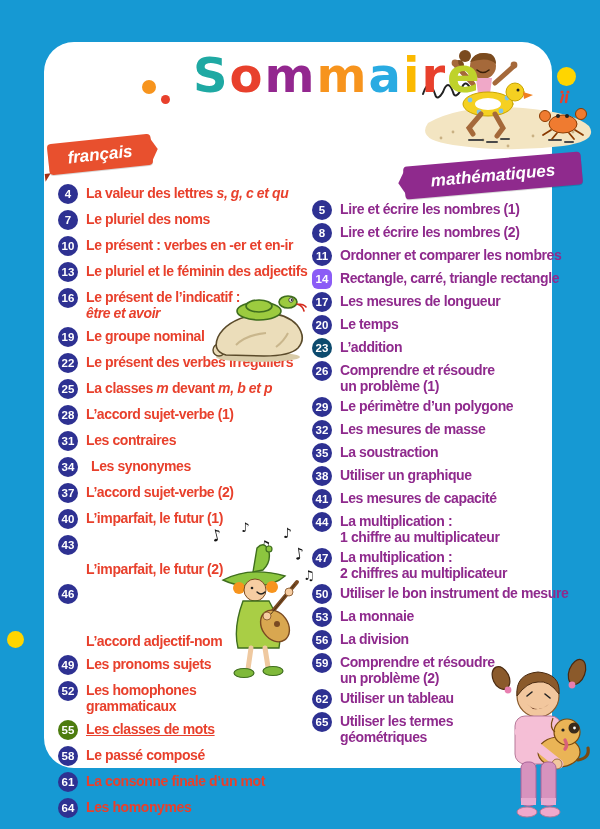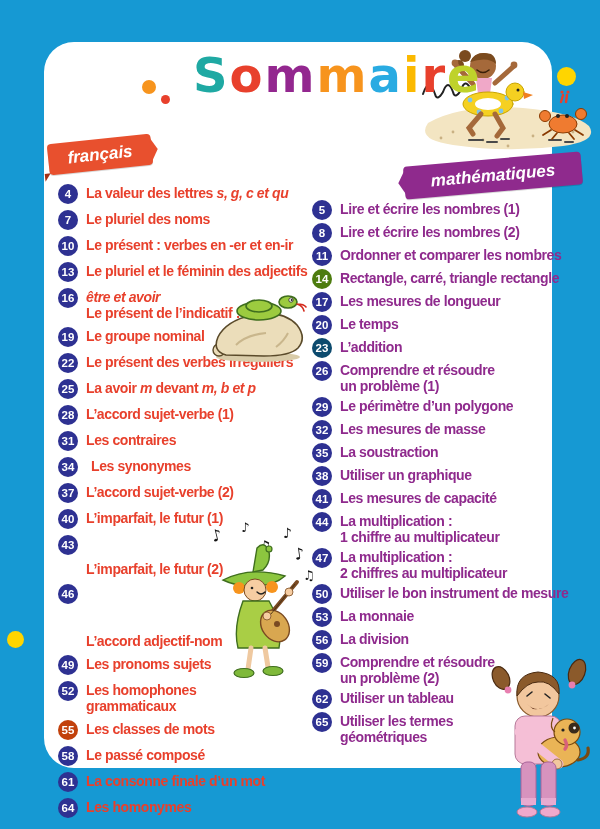--- a/index.html
+++ b/index.html
@@ -140,40 +140,40 @@
     </div>
     <div class="toc-item">
       <span class="badge" style="background: rgb(46, 49, 146);">13</span>
       <span class="toc-text" style="color: rgb(232, 64, 44);">
         <span class="toc-line"><span>Le pluriel et le féminin des adjectifs</span></span>
       </span>
     </div>
     <div class="toc-item">
       <span class="badge" style="background: rgb(46, 49, 146);">16</span>
       <span class="toc-text" style="color: rgb(232, 64, 44);">
+        <span class="toc-line"><span>Le présent de l’indicatif :</span></span>
         <span class="toc-line"><span class="it">être et avoir</span></span>
-        <span class="toc-line"><span>Le présent de l’indicatif :</span></span>
       </span>
     </div>
     <div class="toc-item">
       <span class="badge" style="background: rgb(46, 49, 146);">19</span>
       <span class="toc-text" style="color: rgb(232, 64, 44);">
         <span class="toc-line"><span>Le groupe nominal</span></span>
       </span>
     </div>
     <div class="toc-item">
       <span class="badge" style="background: rgb(46, 49, 146);">22</span>
       <span class="toc-text" style="color: rgb(232, 64, 44);">
         <span class="toc-line"><span>Le présent des verbes irréguliers</span></span>
       </span>
     </div>
     <div class="toc-item">
       <span class="badge" style="background: rgb(46, 49, 146);">25</span>
       <span class="toc-text" style="color: rgb(232, 64, 44);">
-        <span class="toc-line"><span>La avoir </span><span class="it">m</span><span> devant </span><span class="it">m, b et p</span></span>
+        <span class="toc-line"><span>La classes </span><span class="it">m</span><span> devant </span><span class="it">m, b et p</span></span>
       </span>
     </div>
     <div class="toc-item">
       <span class="badge" style="background: rgb(46, 49, 146);">28</span>
       <span class="toc-text" style="color: rgb(232, 64, 44);">
         <span class="toc-line"><span>L’accord sujet-verbe (1)</span></span>
       </span>
     </div>
     <div class="toc-item">
       <span class="badge" style="background: rgb(46, 49, 146);">31</span>
@@ -218,22 +218,22 @@
       </span>
     </div>
     <div class="toc-item">
       <span class="badge" style="background: rgb(46, 49, 146);">52</span>
       <span class="toc-text" style="color: rgb(232, 64, 44);">
         <span class="toc-line"><span>Les homophones</span></span>
         <span class="toc-line"><span>grammaticaux</span></span>
       </span>
     </div>
     <div class="toc-item">
-      <span class="badge" style="background: #c2410c;">55</span>
-      <span class="toc-text" style="color: rgb(232, 64, 44);">
+      <span class="badge" style="background: #4d7c0f;">55</span>
+      <span class="toc-text" style="color: rgb(232, 64, 44); text-decoration: underline;">
         <span class="toc-line"><span>Les classes de mots</span></span>
       </span>
     </div>
     <div class="toc-item">
       <span class="badge" style="background: rgb(46, 49, 146);">58</span>
       <span class="toc-text" style="color: rgb(232, 64, 44);">
         <span class="toc-line"><span>Le passé composé</span></span>
       </span>
     </div>
     <div class="toc-item">
@@ -262,21 +262,21 @@
         <span class="toc-line"><span>Lire et écrire les nombres (2)</span></span>
       </span>
     </div>
     <div class="toc-item">
       <span class="badge" style="background: rgb(46, 49, 146);">11</span>
       <span class="toc-text" style="color: rgb(143, 42, 141);">
         <span class="toc-line"><span>Ordonner et comparer les nombres</span></span>
       </span>
     </div>
     <div class="toc-item">
-      <span class="badge" style="background: #4d7c0f;">14</span>
+      <span class="badge" style="background: #8b5cf6; border-radius: 6px;">14</span>
       <span class="toc-text" style="color: rgb(143, 42, 141);">
         <span class="toc-line"><span>Rectangle, carré, triangle rectangle</span></span>
       </span>
     </div>
     <div class="toc-item">
       <span class="badge" style="background: rgb(46, 49, 146);">17</span>
       <span class="toc-text" style="color: rgb(143, 42, 141);">
         <span class="toc-line"><span>Les mesures de longueur</span></span>
       </span>
     </div>

